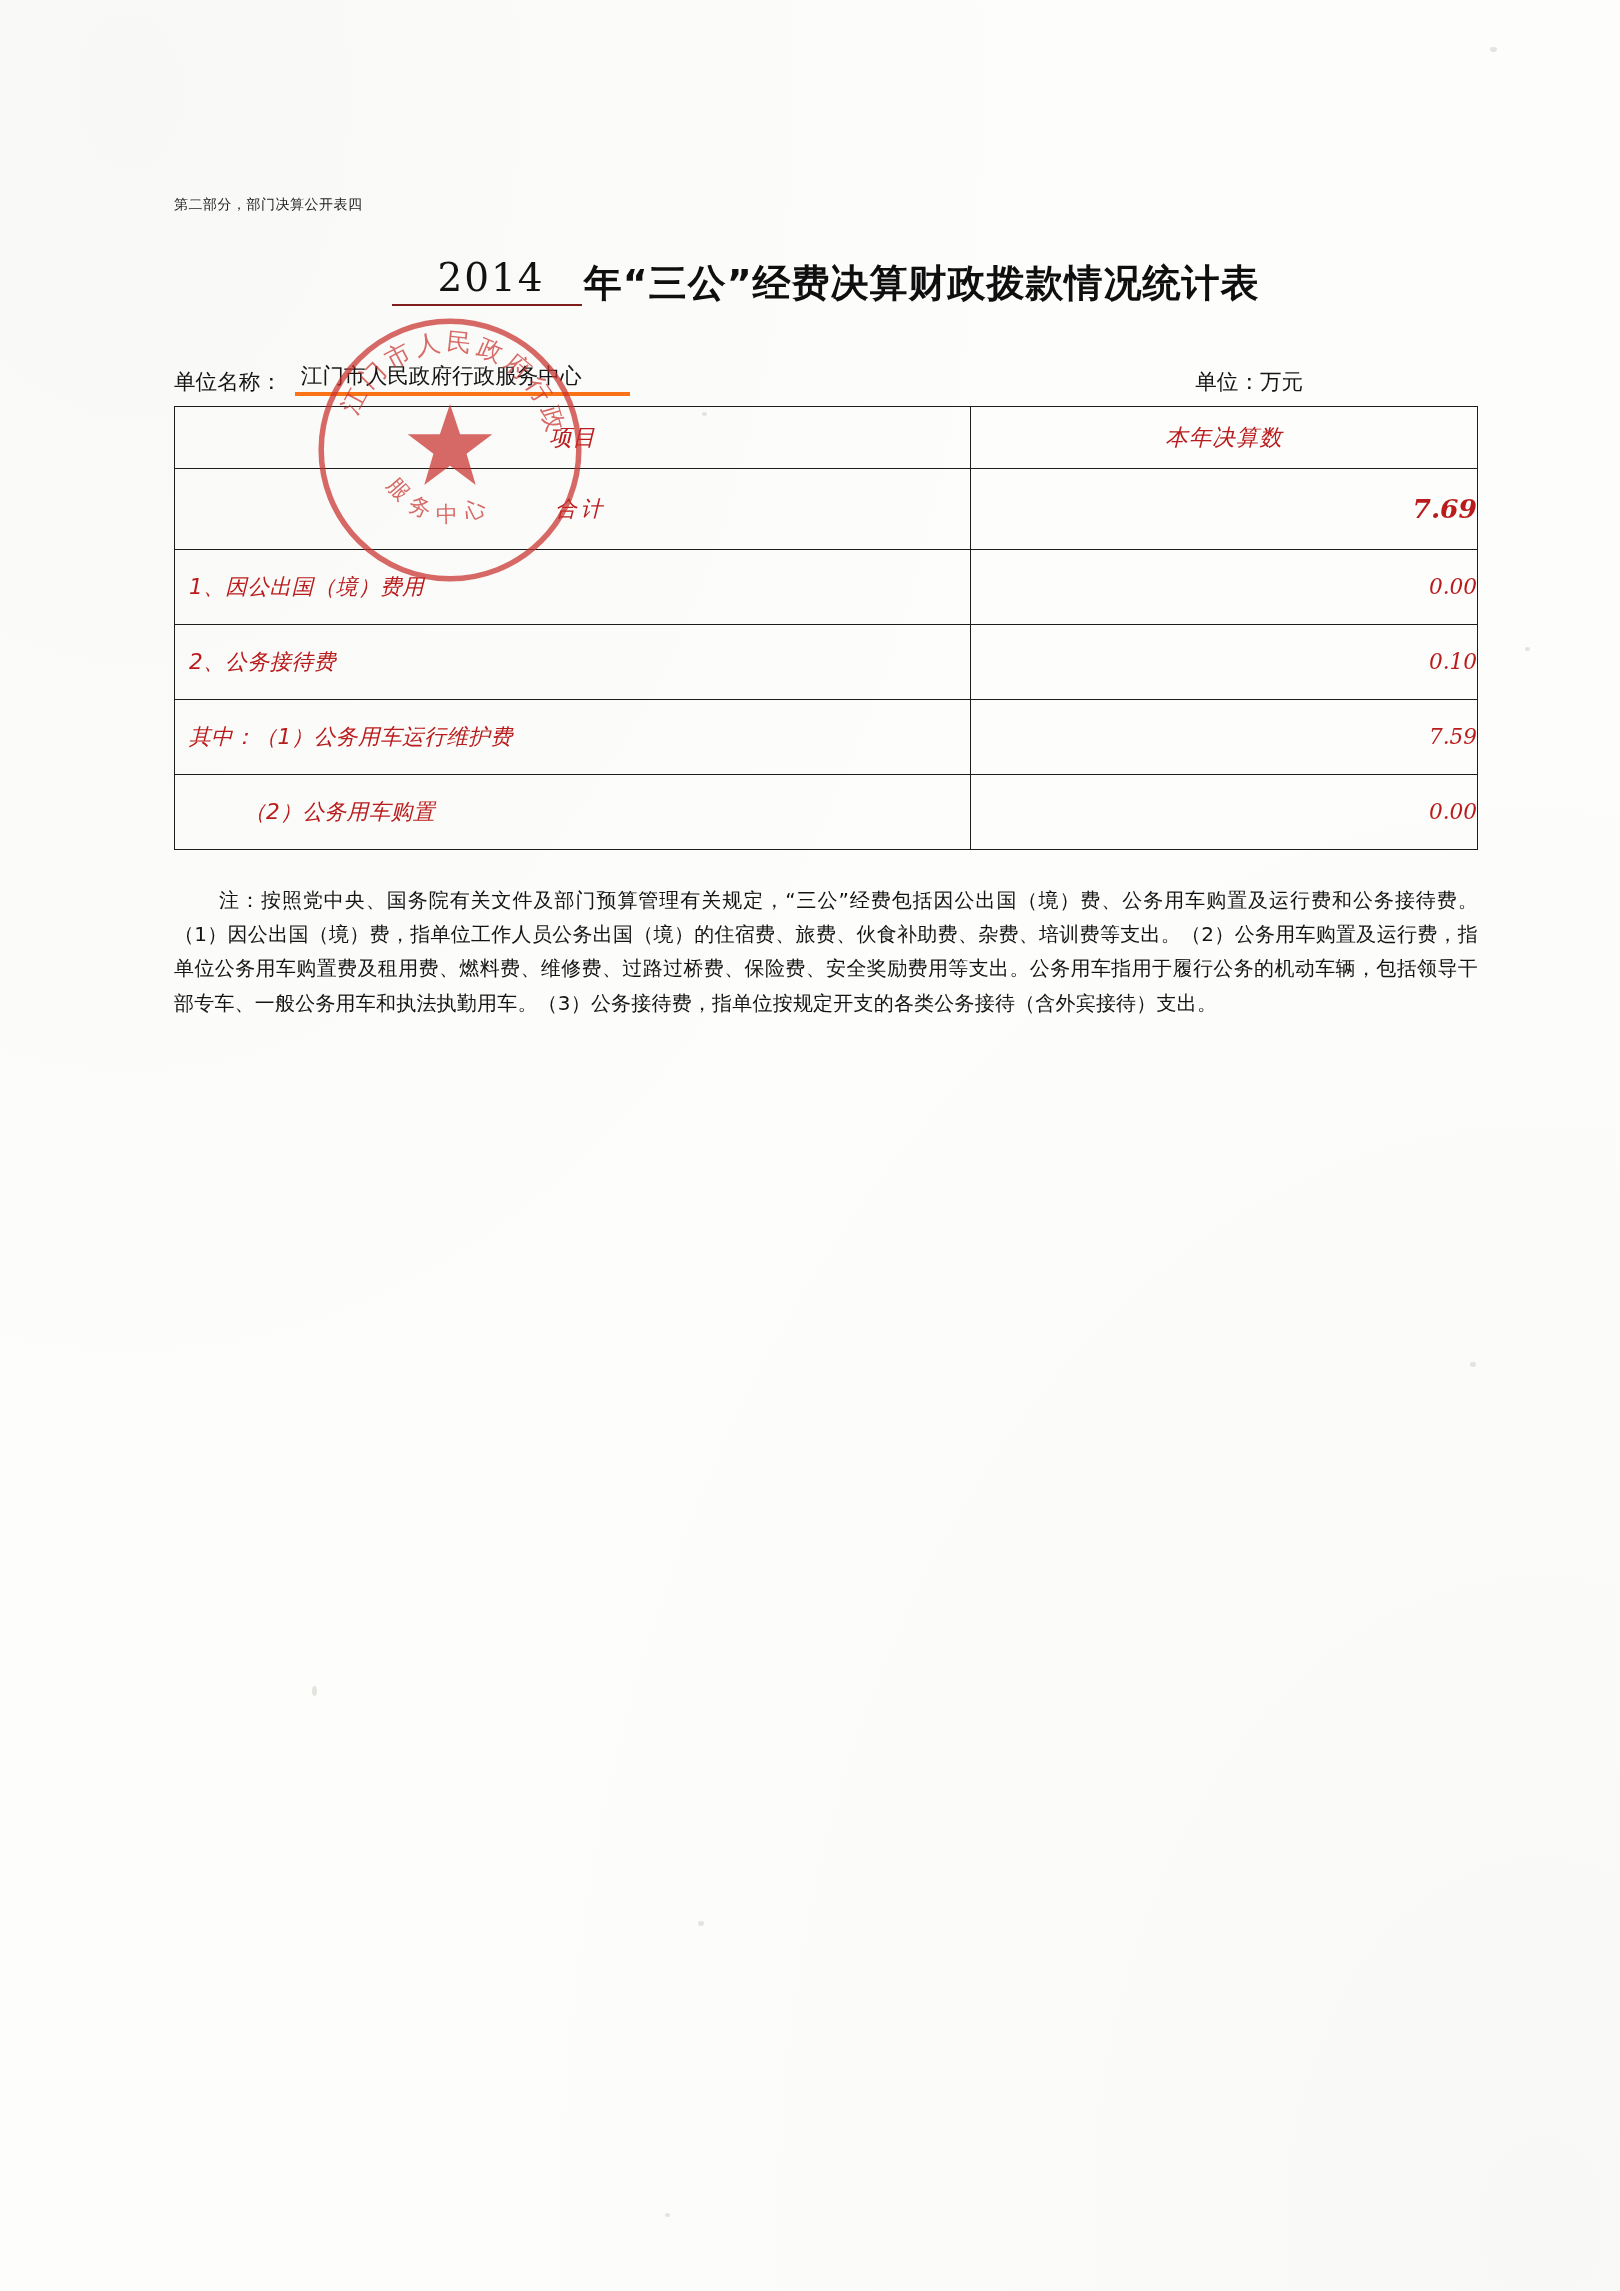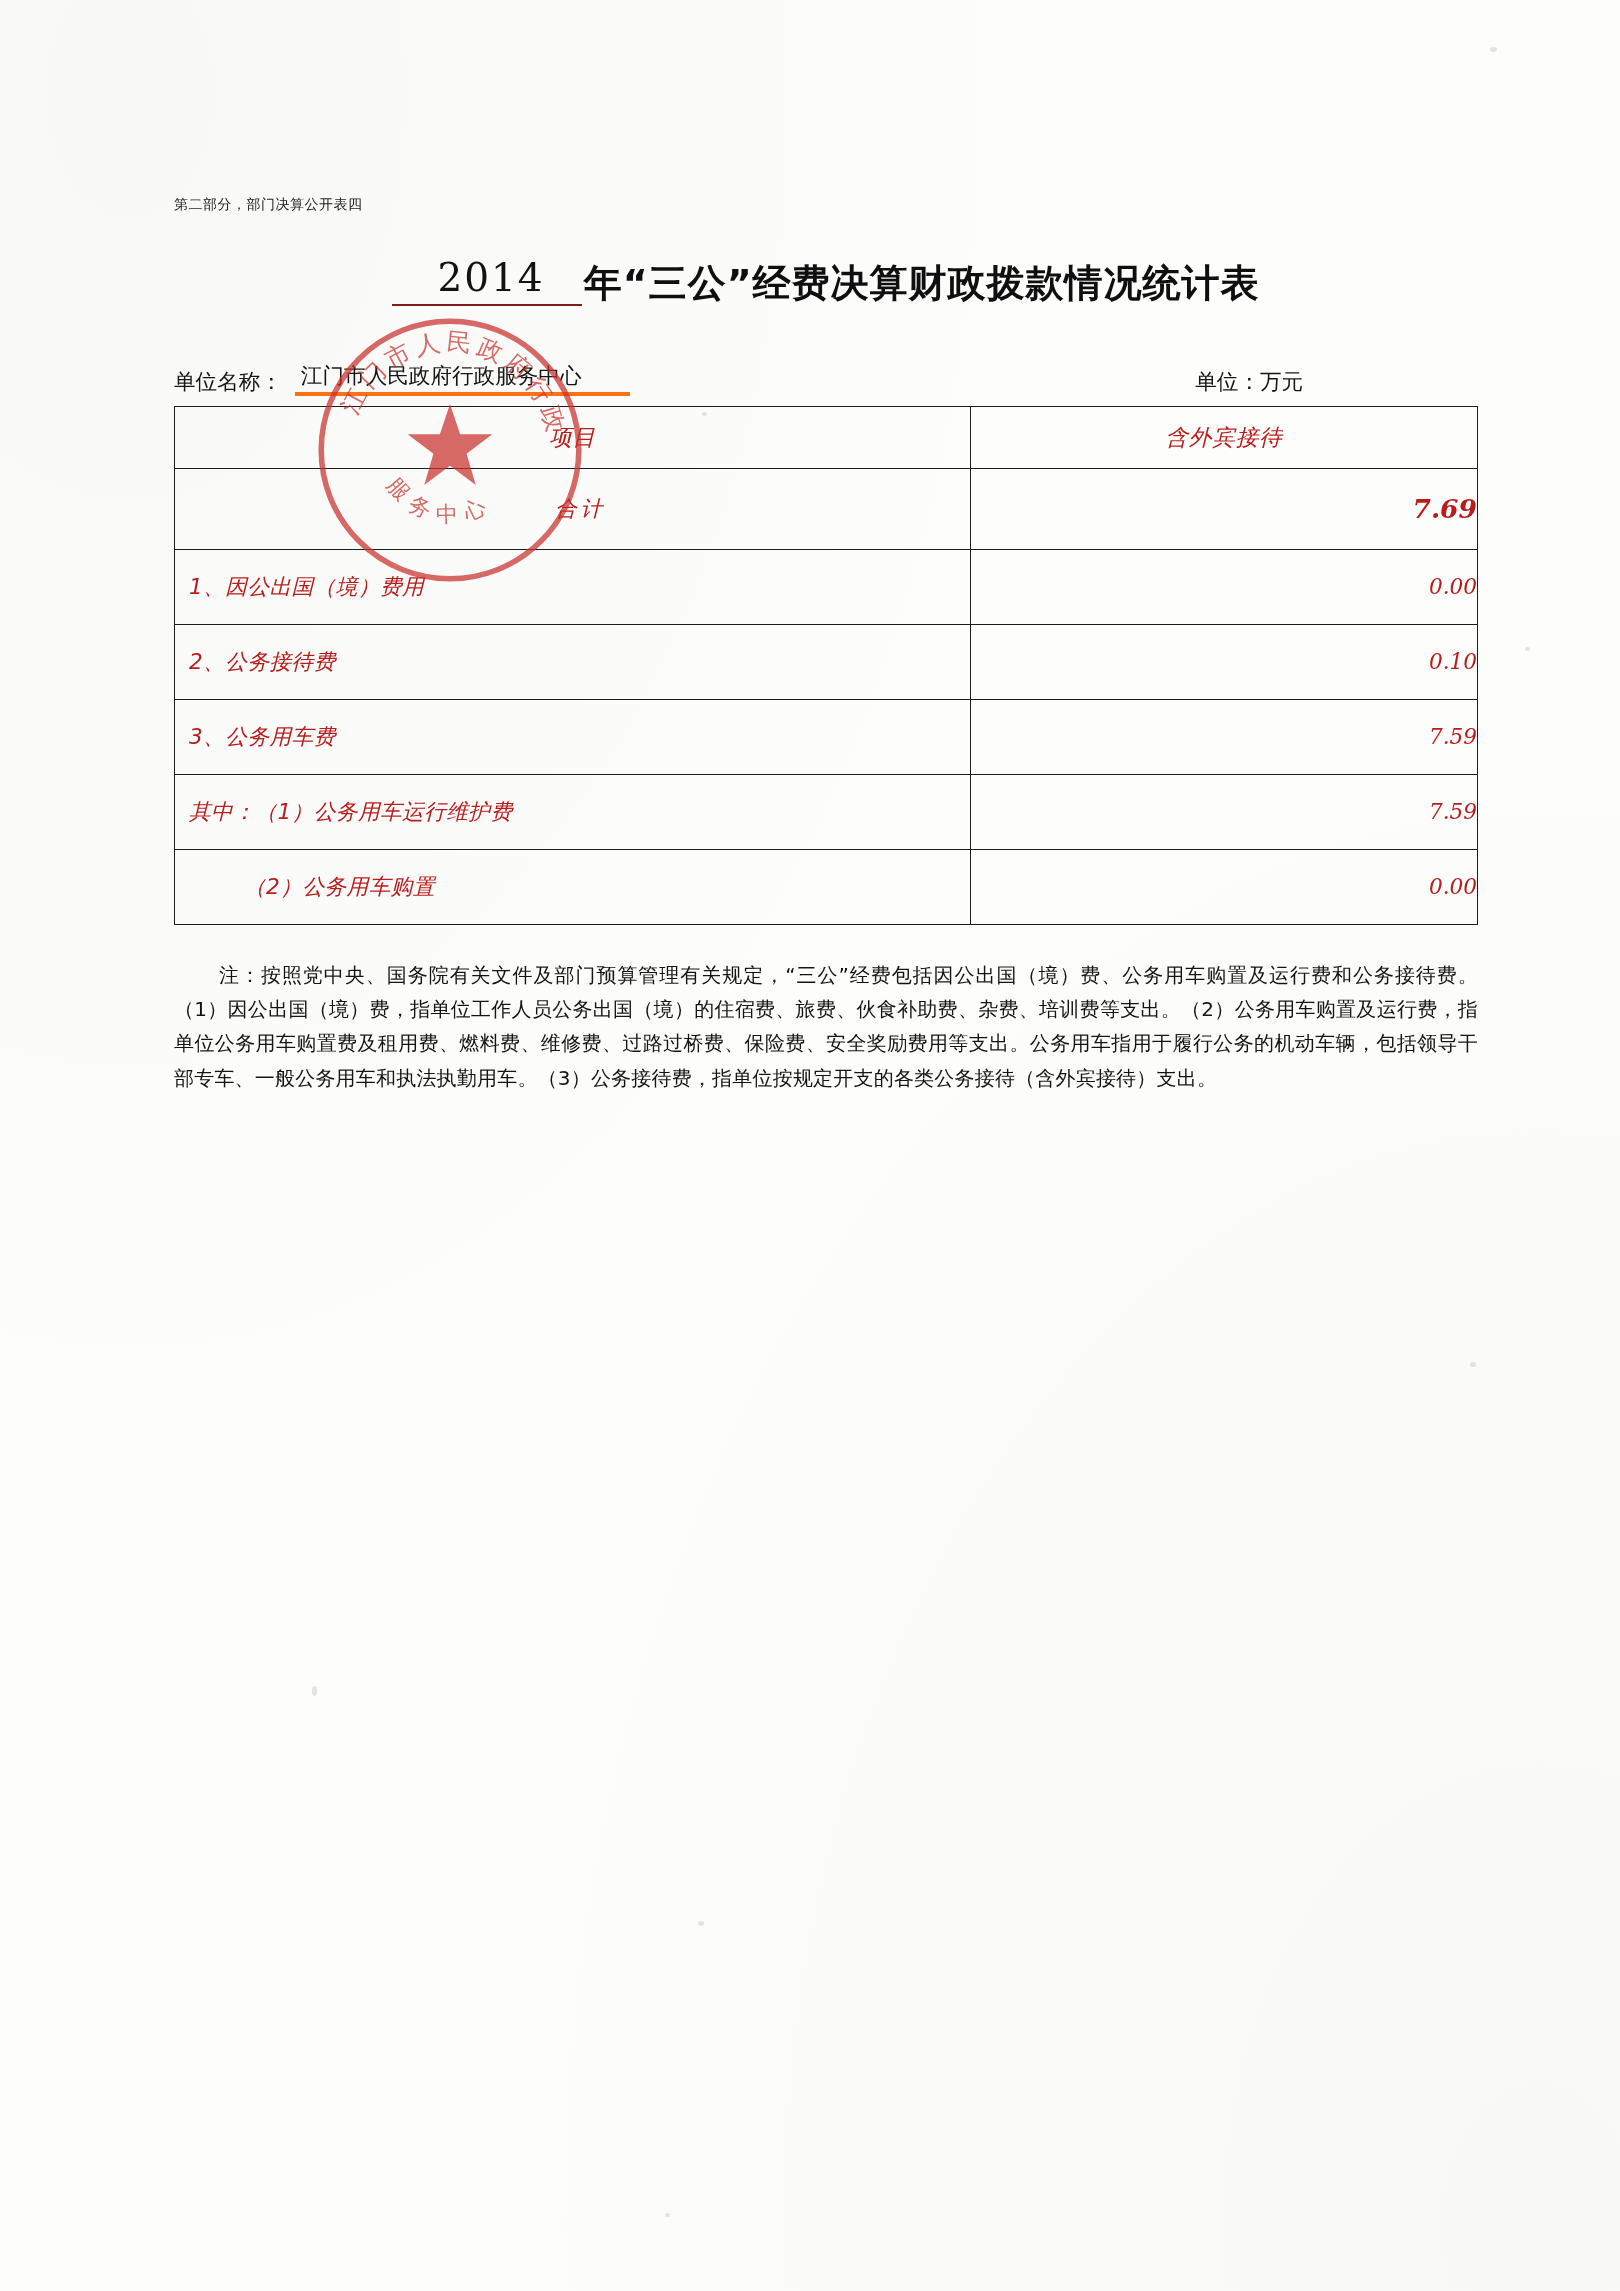--- a/index.html
+++ b/index.html
@@ -202,39 +202,35 @@
     </div>
 
     <table class="fin">
       <colgroup>
         <col class="col-item">
         <col class="col-num">
       </colgroup>
       <thead>
         <tr>
           <th>项目</th>
-          <th>含外宾接待</th>
+          <th>本年决算数</th>
         </tr>
       </thead>
       <tbody>
         <tr class="total-row">
           <td class="item center">合计</td>
           <td class="num total">7.69</td>
         </tr>
         <tr>
           <td class="item">1、因公出国（境）费用</td>
           <td class="num">0.00</td>
         </tr>
         <tr>
           <td class="item">2、公务接待费</td>
           <td class="num">0.10</td>
-        </tr>
-        <tr>
-          <td class="item">3、公务用车费</td>
-          <td class="num">7.59</td>
         </tr>
         <tr>
           <td class="item">其中：（1）公务用车运行维护费</td>
           <td class="num">7.59</td>
         </tr>
         <tr>
           <td class="item indent">（2）公务用车购置</td>
           <td class="num">0.00</td>
         </tr>
       </tbody>

